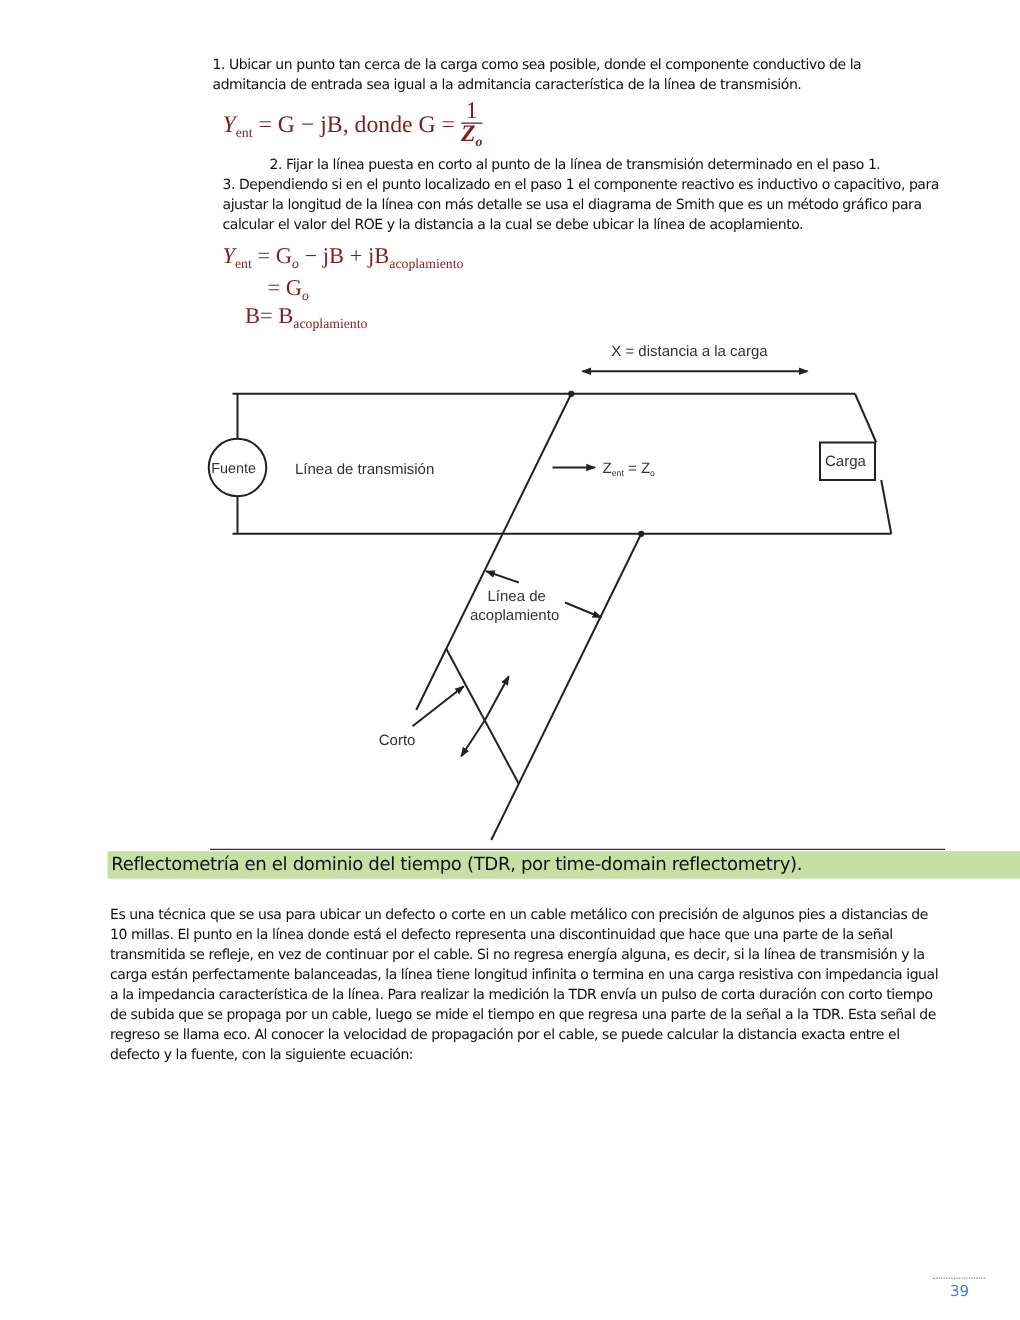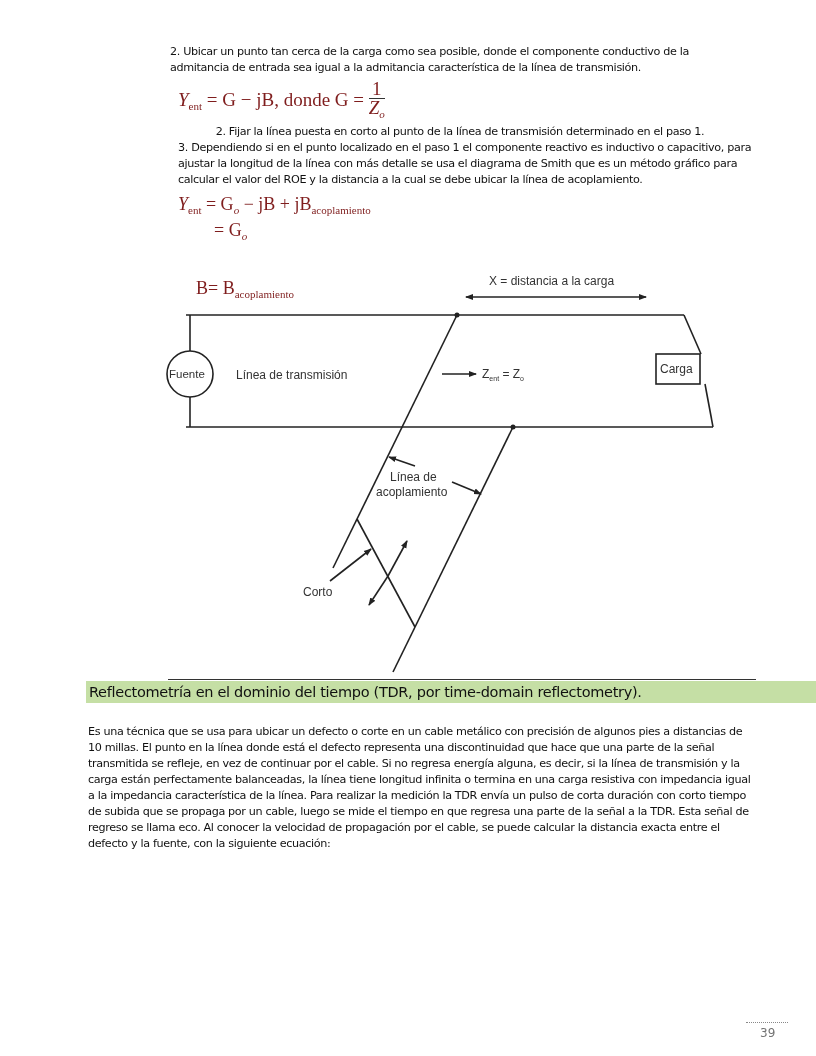--- a/index.html
+++ b/index.html
@@ -5,52 +5,52 @@
   html, body { margin: 0; padding: 0; background: #ffffff; }
   body { width: 816px; height: 1056px; position: relative; overflow: hidden;
          font-family: "Liberation Sans", sans-serif; color: #111; }
   .para { position: absolute; font-family: "DejaVu Sans", sans-serif; font-size: 11.2px;
           line-height: 16px; color: #111; letter-spacing: -0.35px; }
   .eq { position: absolute; font-family: "Liberation Serif", serif; color: #7f1d1d; font-size: 19px; }
   .eq i { font-style: italic; }
   .eq sub { font-size: 11px; vertical-align: -4px; font-style: normal; }
   .frac { display: inline-block; vertical-align: middle; text-align: center; line-height: 18px; }
   .frac .num { display: block; border-bottom: 1px solid #333; padding: 0 2px; }
-  .frac .den { display: block; }
+  .frac .den { display: block; font-weight: bold; }
   .diagram { position: absolute; left: 0; top: 0; }
   .dlabel { font-family: "Liberation Sans", sans-serif; font-size: 12px; fill: #333; }
   .heading { position: absolute; left: 86px; top: 681px; width: 776px; height: 22px;
              background: #c5dfa5; font-family: "DejaVu Sans", sans-serif; font-size: 14.5px;
              line-height: 22px; color: #111; padding-left: 3px; box-sizing: border-box; letter-spacing: -0.3px; }
   .heading-rule { position: absolute; left: 168px; top: 679px; width: 588px; height: 1px; background: #333; }
   .footer { position: absolute; top: 1096px; left: 80px; font-family: Liberation Serif, serif;
             font-size: 12px; color: #222; white-space: pre; letter-spacing: -0.3px; }
   .pagenum { position: absolute; left: 760px; top: 1026px; font-family: "DejaVu Sans", sans-serif;
-             font-size: 12px; color: #737373; }
+             font-size: 12px; color: #3b82f6; }
   .pagenum-rule { position: absolute; left: 746px; top: 1022px; width: 42px; border-top: 1px dotted #888; }
 </style>
 </head>
 <body>
 
-<div class="para" style="left:170px; top:44px; width:580px;">2. Ubicar un punto tan cerca de la carga como sea posible, donde el componente conductivo de la admitancia de entrada sea igual a la admitancia característica de la línea de transmisión.</div>
+<div class="para" style="left:170px; top:44px; width:580px;">1. Ubicar un punto tan cerca de la carga como sea posible, donde el componente conductivo de la admitancia de entrada sea igual a la admitancia característica de la línea de transmisión.</div>
 
 <div class="eq" style="left:178px; top:80px;">
   <i>Y</i><sub>ent</sub><span> = G − jB, donde G = </span><span class="frac"><span class="num">1</span><span class="den"><i>Z</i><sub><i>o</i></sub></span></span>
 </div>
 
 <div class="para" style="left:170px; top:124px; width:580px;text-align:center;">2. Fijar la línea puesta en corto al punto de la línea de transmisión determinado en el paso 1.</div>
 <div class="para" style="left:178px; top:140px; width:585px;">3. Dependiendo si en el punto localizado en el paso 1 el componente reactivo es inductivo o capacitivo, para ajustar la longitud de la línea con más detalle se usa el diagrama de Smith que es un método gráfico para calcular el valor del ROE y la distancia a la cual se debe ubicar la línea de acoplamiento.</div>
 
 <div class="eq" style="left:178px; top:194px; font-size:18px;">
   <i>Y</i><sub>ent</sub><span> = G</span><sub><i>o</i></sub><span> − jB + jB</span><sub>acoplamiento</sub>
 </div>
 <div class="eq" style="left:214px; top:220px; font-size:18px;text-align:right;">
   <span>= G</span><sub><i>o</i></sub>
 </div>
-<div class="eq" style="left:196px; top:242px; font-size:18px;margin-top:36px;">
+<div class="eq" style="left:196px; top:242px; font-size:18px;">
   <span>B</span><span>= B</span><sub>acoplamiento</sub>
 </div>
 
 <svg class="diagram" width="816" height="690" viewBox="0 0 816 690">
   <defs>
     <marker id="arrow" markerWidth="8" markerHeight="8" refX="7" refY="4" orient="auto" markerUnits="userSpaceOnUse">
       <path d="M0,1 L8,4 L0,7 Z" fill="#222"></path>
     </marker>
     <marker id="arrowStart" markerWidth="8" markerHeight="8" refX="1" refY="4" orient="auto" markerUnits="userSpaceOnUse">
       <path d="M8,1 L0,4 L8,7 Z" fill="#222"></path>

